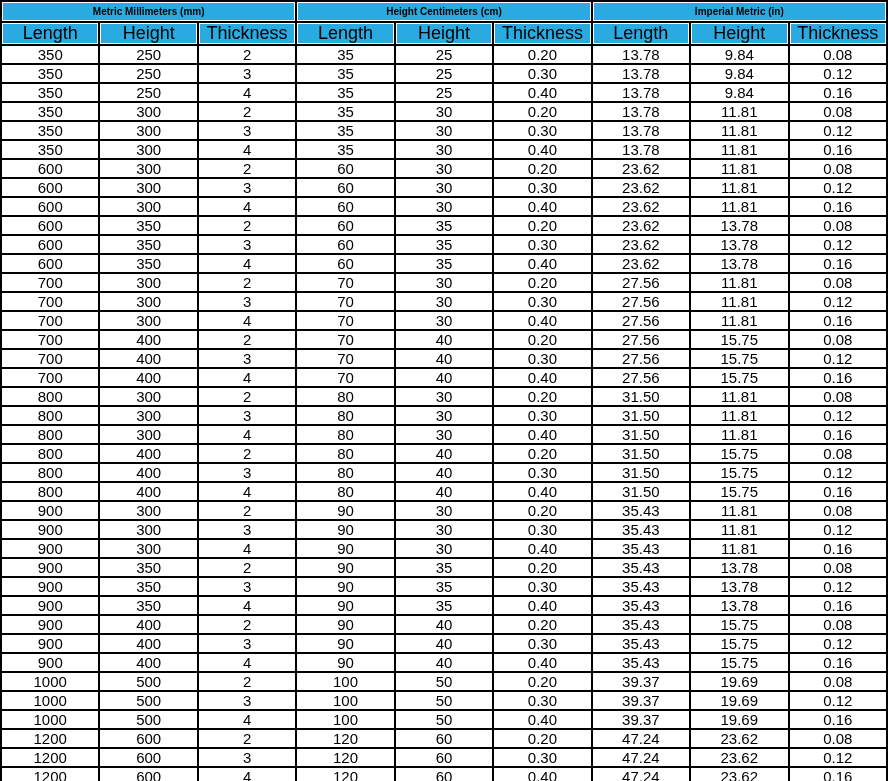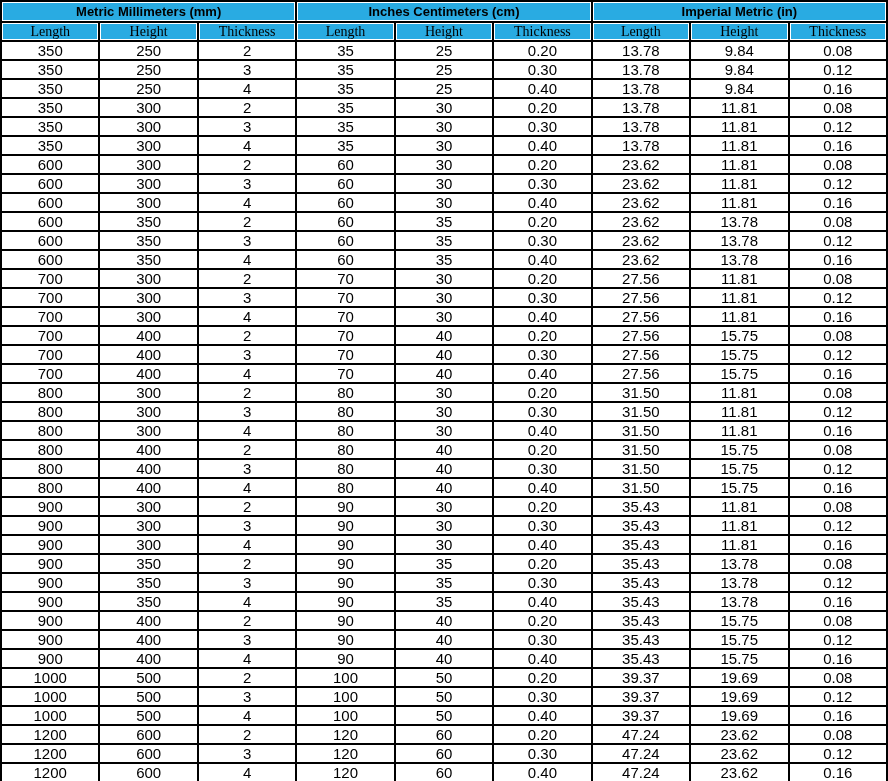--- a/index.html
+++ b/index.html
@@ -35,28 +35,27 @@
     white-space:nowrap;
     color:var(--text);
   }
   thead th{
     background:var(--header-bg);
     
     box-shadow: inset 0 0 0 1px #ffffff;
   }
   th.group{
     height:19px;
-    font-size:13px;
+    font-size:10px;
     font-weight:bold;
   }
   th.col{
     height:17px;
-    font-size:14px;
+    font-size:18px;
     font-weight:normal;
-    font-family:Liberation Serif, serif;
   }
   td{
     font-size:15px;
     font-weight:normal;
   }
 </style>
 </head>
 <body>
 
 <div class="table-wrap">
@@ -68,21 +67,21 @@
         <col>
         <col>
         <col>
         <col>
         <col>
         <col>
     </colgroup>
     <thead>
       <tr>
         <th class="group" colspan="3">Metric Millimeters (mm)</th>
-        <th class="group" colspan="3">Inches Centimeters (cm)</th>
+        <th class="group" colspan="3">Height Centimeters (cm)</th>
         <th class="group" colspan="3">Imperial Metric (in)</th>
       </tr>
       <tr>
         <th class="col">Length</th>
         <th class="col">Height</th>
         <th class="col">Thickness</th>
         <th class="col">Length</th>
         <th class="col">Height</th>
         <th class="col">Thickness</th>
         <th class="col">Length</th>

